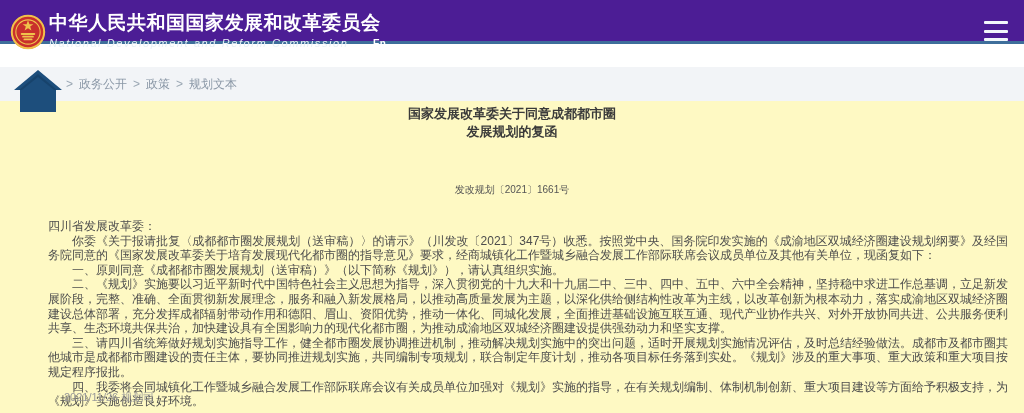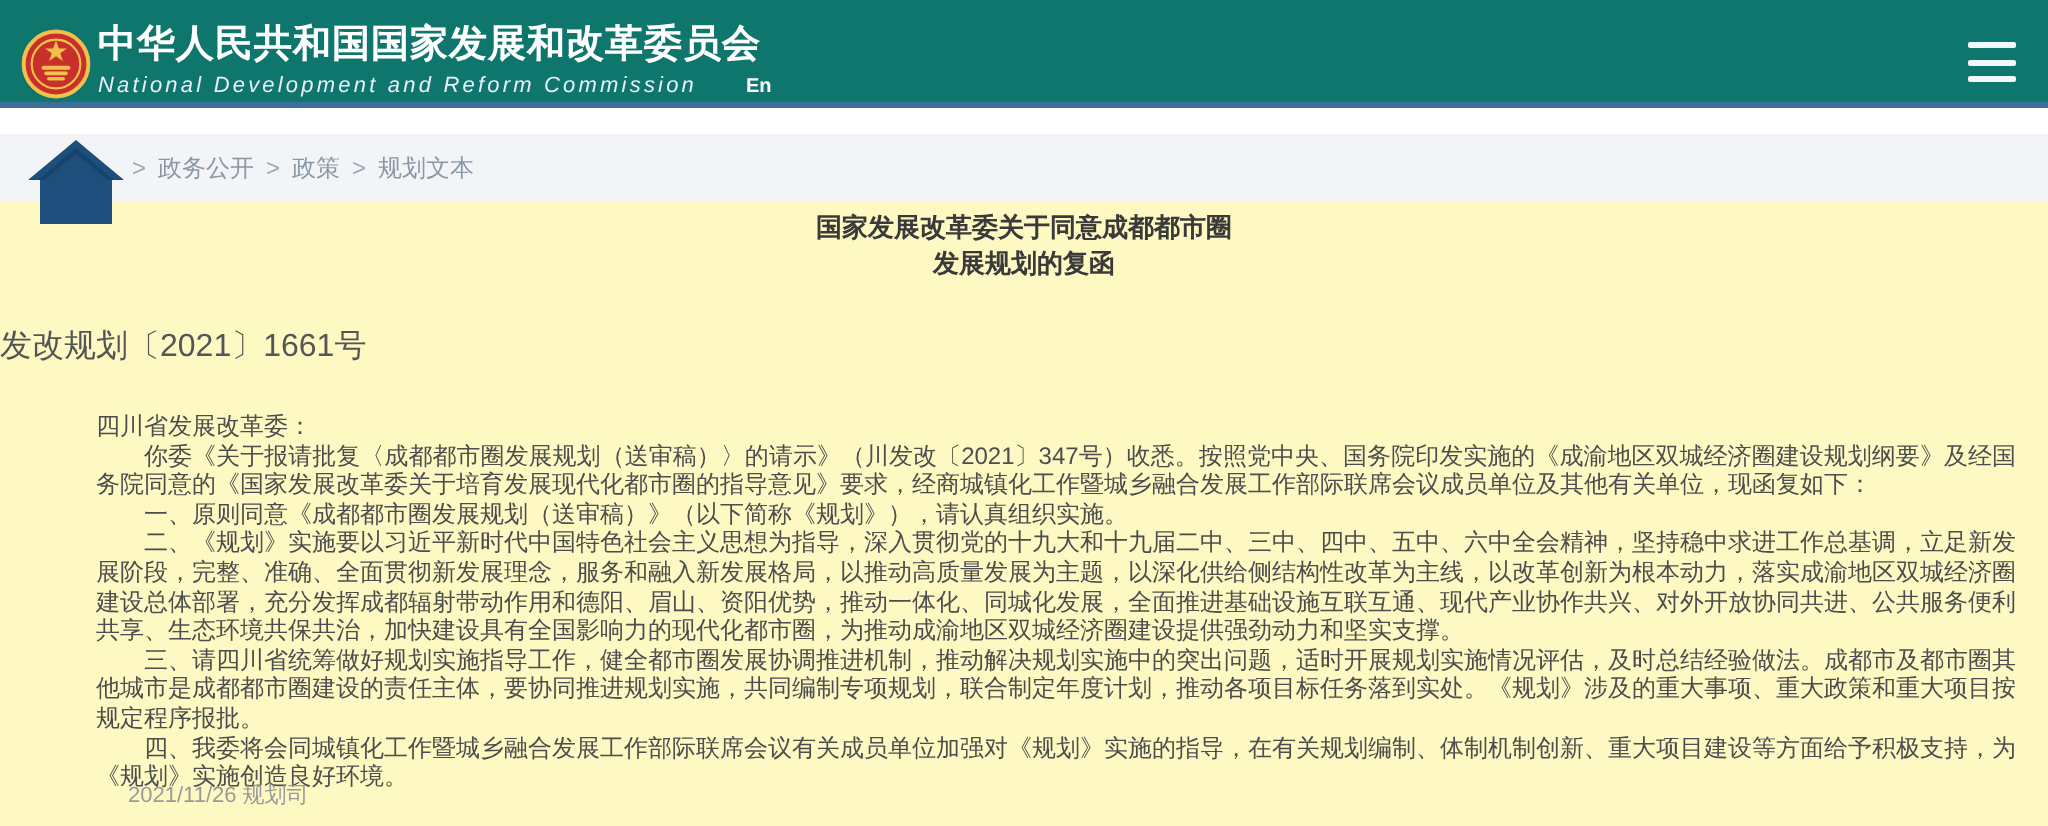--- a/index.html
+++ b/index.html
@@ -5,22 +5,22 @@
   * { margin: 0; padding: 0; box-sizing: border-box; }
   html, body { width: 1024px; height: 413px; overflow: hidden; }
   body {
     font-family: "Liberation Sans", "DejaVu Sans", sans-serif;
     background: #ffffff;
     position: relative;
   }
 
   
   .site-header {
-    position: absolute; top: 0; left: 0; width: 1024px; height: 54px;
-    background: #0f766e;
+    position: absolute; top: 0; left: 0; width: 1024px; height: 44px;
+    background: #4c1d95;
     border-bottom: 3px solid #3e6e9b;
   }
   .emblem {
     position: absolute; left: 10px; top: 14px; width: 36px; height: 36px;
   }
   .header-titles { position: absolute; left: 49px; top: 11px; }
   .title-cn {
     color: #ffffff; font-weight: bold; font-size: 19px; letter-spacing: 0.5px;
     line-height: 24px; white-space: nowrap;
   }
@@ -59,21 +59,21 @@
   
   .doc-area {
     position: absolute; top: 101px; left: 0; width: 1024px; height: 312px;
     background: #fef9c3;
   }
   .doc-title {
     text-align: center; font-size: 13px; font-weight: bold; color: #3a3a3a;
     line-height: 18px; margin-top: 4px;
   }
   .doc-number {
-    text-align: left; font-size: 16px; color: #555; margin-top: 22px;
+    text-align: center; font-size: 10px; color: #555; margin-top: 42px;
   }
   .doc-body {
     margin: 22px 16px 16px 48px; width: 960px;
     font-size: 12px; color: #4d4d4d; line-height: 14.6px;
     text-align: justify;
   }
   .para { text-indent: 2em; }
   .salutation { text-indent: 0; }
   .sign-block { margin-top: 14px; text-align: center; font-size: 12px; color: #4d4d4d; }
   .sign-block .signer { line-height: 18px; }

